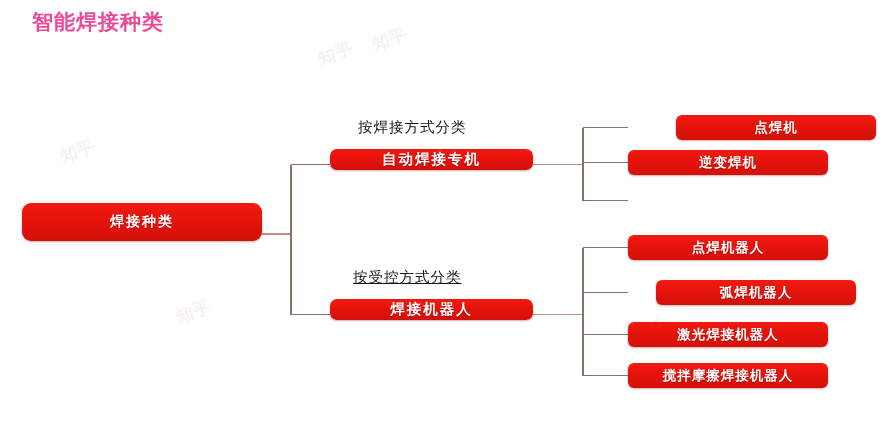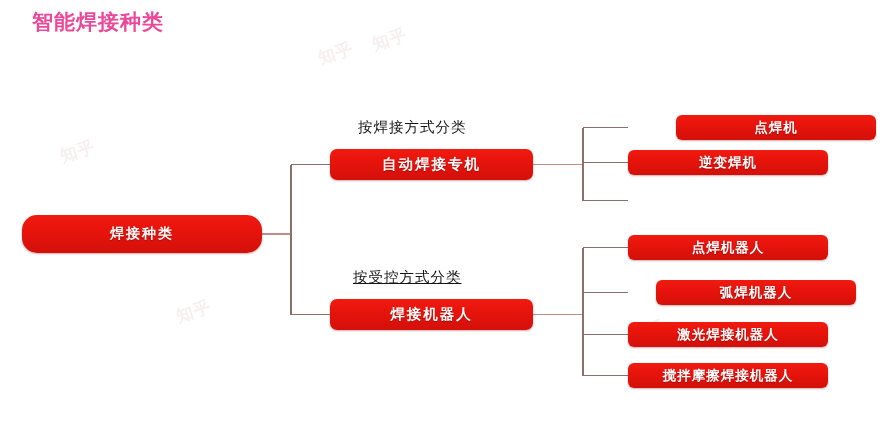--- a/index.html
+++ b/index.html
@@ -59,31 +59,31 @@
     color: #ffffff;
     font-weight: bold;
     white-space: nowrap;
     background: linear-gradient(180deg, #f01a10 0%, #e8140c 38%, #d3100a 100%);
     border-radius: 7px;
     box-shadow: 0 1px 2px rgba(120, 20, 10, 0.35);
     text-shadow: 0 1px 1px rgba(110, 10, 5, 0.5);
   }
   .node.root {
     left: 22px;
-    top: 215px;
+    top: 203px;
     width: 240px;
     height: 38px;
     font-size: 14px;
-    border-radius: 15px;
+    border-radius: 9px;
     letter-spacing: 2px;
   }
   .node.mid {
     left: 330px;
     width: 203px;
-    height: 31px;
+    height: 21px;
     font-size: 14.5px;
     letter-spacing: 2px;
   }
   .node.mid.m0 { top: 149px; }
   .node.mid.m1 { top: 299px; }
 
   .node.leaf {
     width: 200px;
     height: 25px;
     font-size: 13.5px;

